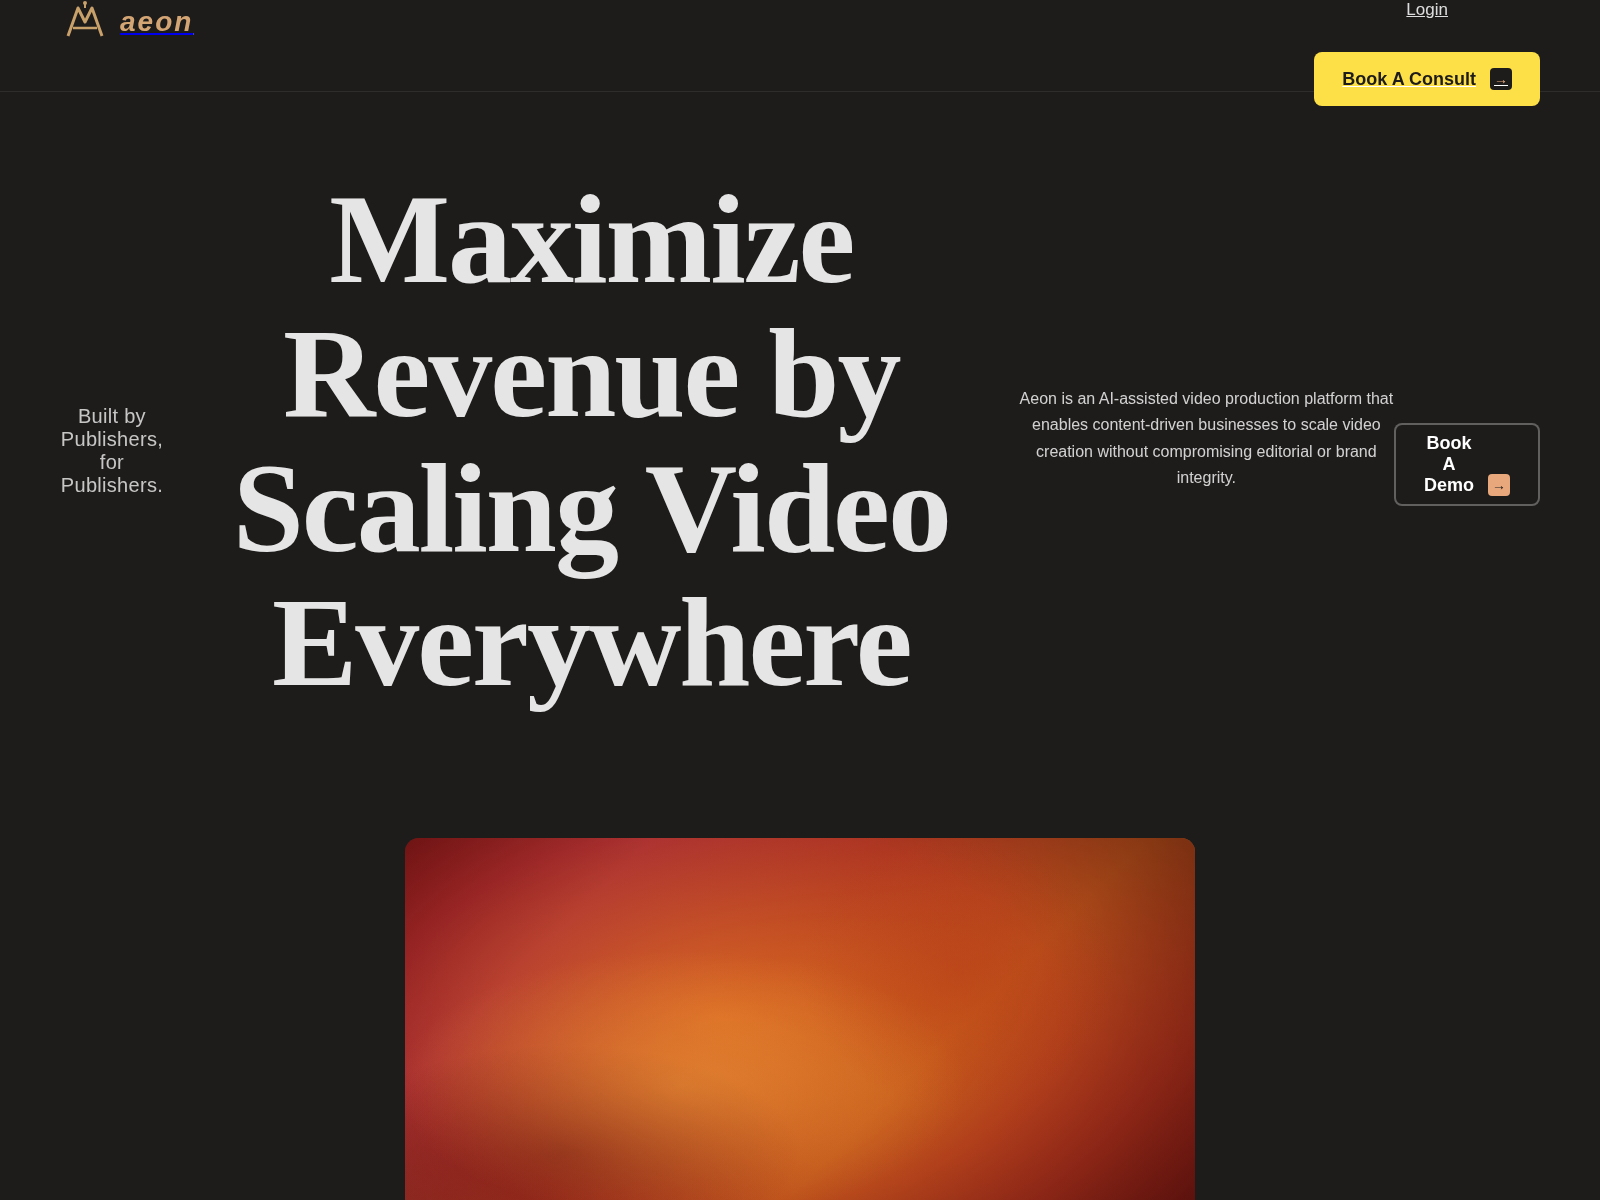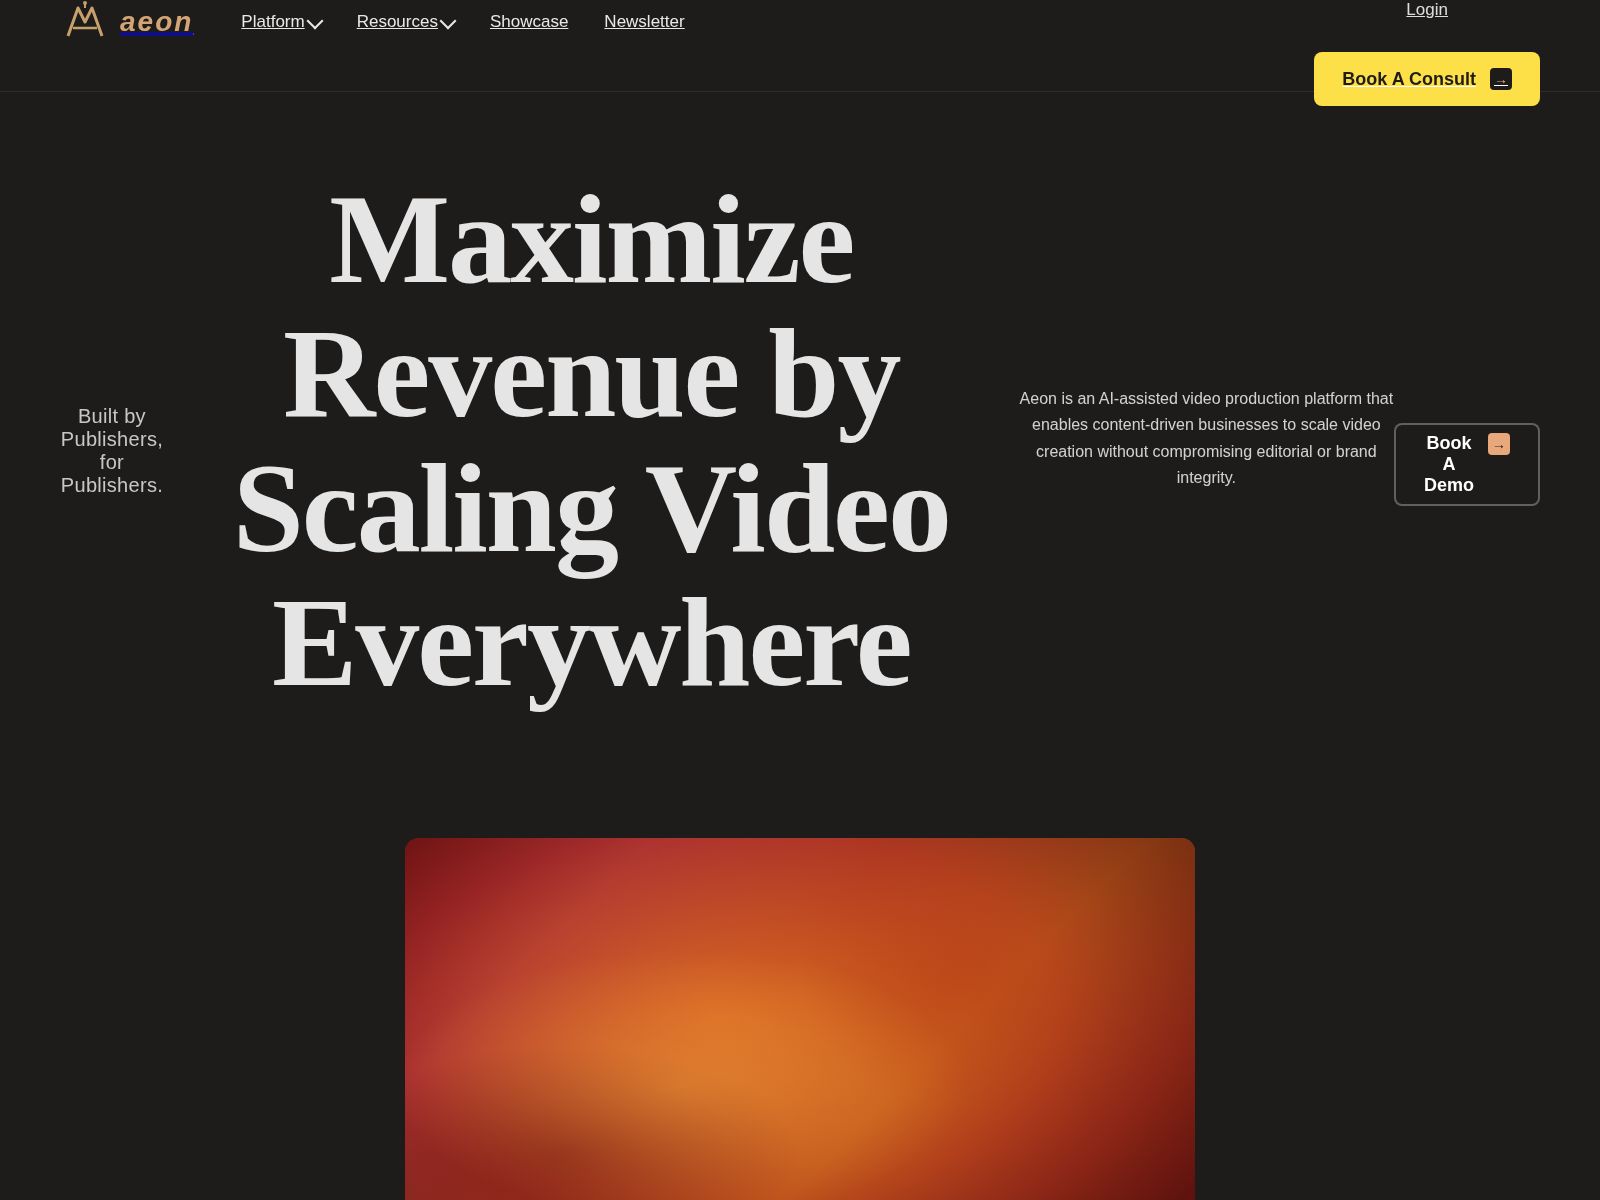--- a/index.html
+++ b/index.html
@@ -160,21 +160,21 @@
       font-size: 16px;
       color: rgba(255,255,255,0.8);
       max-width: 820px;
       line-height: 1.65;
       margin-bottom: 52px;
       font-weight: 400;
     }
 
     .book-demo-btn {
       display: flex;
-      align-items: flex-start;
+      align-items: flex-end;
       gap: 14px;
       background-color: #1e1c1b;
       color: #ffffff;
       font-size: 18px;
       font-weight: 600;
       padding: 8px 28px;
       border-radius: 8px;
       text-decoration: none;
       border: 2px solid rgba(255,255,255,0.3);
       cursor: pointer;
@@ -237,36 +237,20 @@
 
       <svg class="logo-icon" viewBox="0 0 50 44" fill="none" xmlns="http://www.w3.org/2000/svg">
         <path d="M8 36 L18 8 L25 22 L32 8 L42 36" stroke="#c8a06a" stroke-width="3" fill="none" stroke-linejoin="round"></path>
         <path d="M13 28 L37 28" stroke="#c8a06a" stroke-width="2.5"></path>
         <path d="M25 8 L25 4" stroke="#c8a06a" stroke-width="2"></path>
         <circle cx="25" cy="3" r="2" fill="#c8a06a"></circle>
       </svg>
       <span class="logo-text">aeon</span>
     </a>
 
-    <div class="nav-links">
-      <a class="nav-link" href="#">
-        <span>Platform</span>
-        <span class="chevron-icon"></span>
-      </a>
-      <a class="nav-link" href="#">
-        <span>Resources</span>
-        <span class="chevron-icon"></span>
-      </a>
-      <a class="nav-link" href="#">
-        <span>Showcase</span>
-      </a>
-      <a class="nav-link" href="#">
-        <span>Newsletter</span>
-      </a>
-    </div>
   </div>
 
   <div class="nav-right">
     <a class="login-btn" href="#">Login</a>
     <button class="book-consult-btn">
       <span>Book A Consult</span>
       <span class="arrow-icon-dark"></span>
     </button>
   </div>
 </nav>

